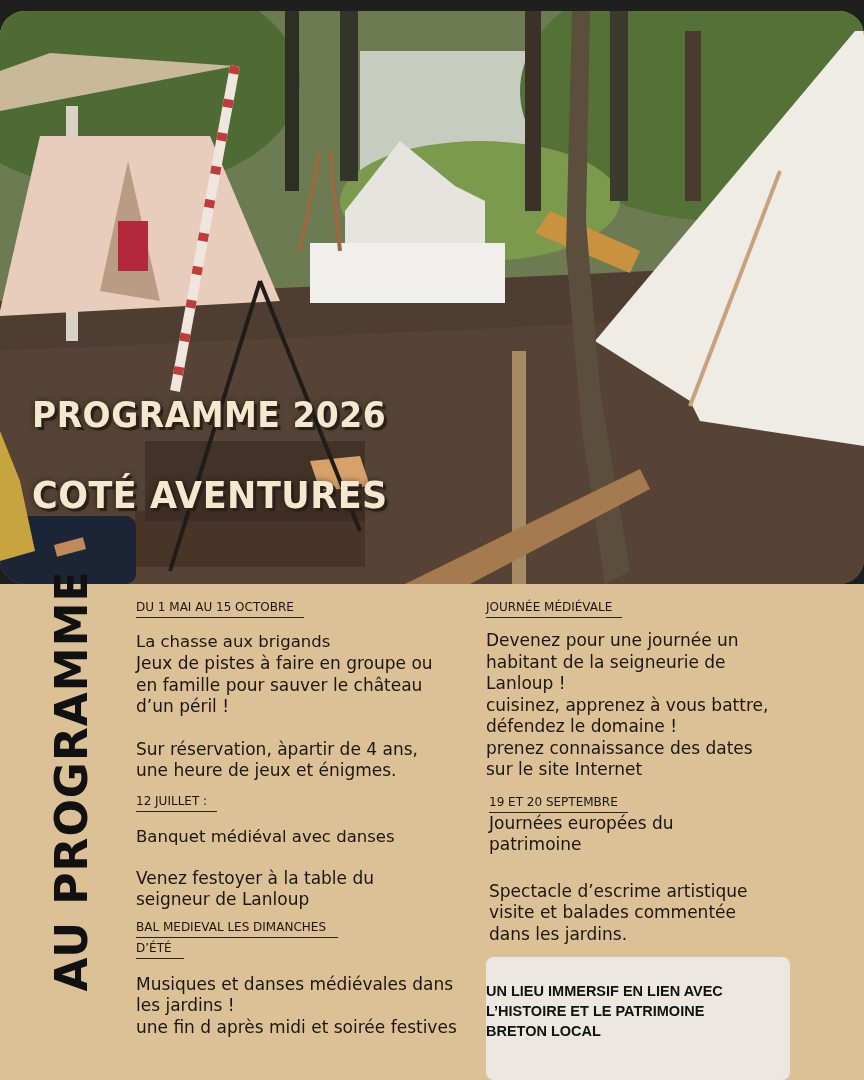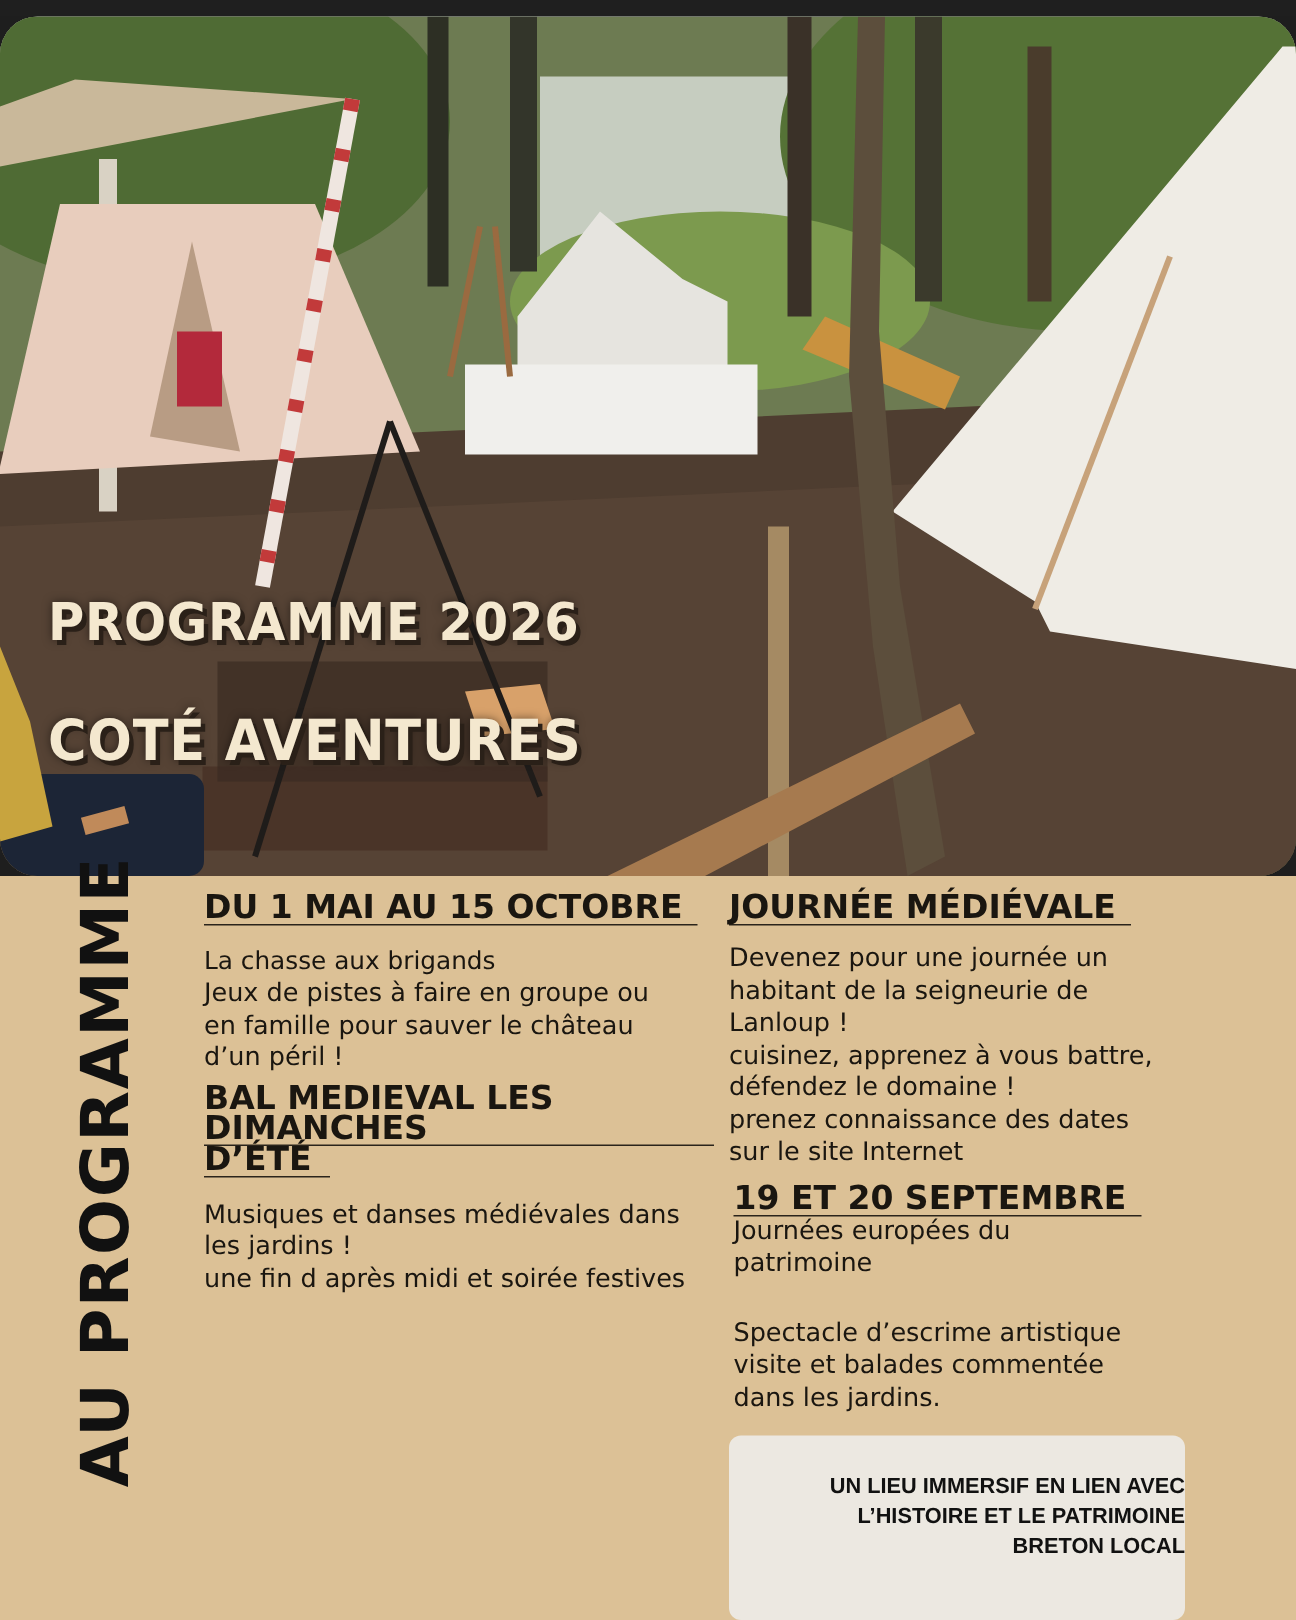--- a/index.html
+++ b/index.html
@@ -24,27 +24,27 @@
   .vertical { position: absolute; left: 44px; top: 600px; width: 54px; height: 362px; }
   .vertical span { position: absolute; left: 50%; top: 50%; white-space: nowrap;
                    transform: translate(-50%, -50%) rotate(-90deg);
                    font-family: "DejaVu Sans", sans-serif; font-weight: bold; font-size: 44px;
                    color: #111; letter-spacing: 1px; }
 
   .col { position: absolute; color: #1a1610; }
   .col-left { left: 136px; top: 596px; width: 340px; }
   .col-right { left: 486px; top: 596px; width: 330px; }
 
-  .hd { font-family: "DejaVu Sans", sans-serif; font-weight: bold; font-size: 22px; line-height: 20px;
+  .hd { font-family: "DejaVu Sans", sans-serif; font-weight: normal; font-size: 12px; line-height: 20px;
         display: inline-block; padding-right: 10px; border-bottom: 1.5px solid #2a241b; padding-bottom: 0; }
   .sub { font-weight: normal; font-size: 16.5px; line-height: 22px; }
   .txt { font-size: 17px; line-height: 21.5px; white-space: pre-line; }
 
   .box { position: absolute; left: 486px; top: 957px; width: 304px; height: 123px;
-         background: #ece8e1; border-radius: 8px; padding-top: 24px; text-align: right; }
+         background: #ece8e1; border-radius: 8px; padding-top: 24px; text-align: left; }
   .box span { display: block; font-family: "Liberation Sans", sans-serif; font-weight: bold; font-size: 14.5px;
               line-height: 20px; color: #111; white-space: pre-line; }
 </style>
 </head>
 <body>
 
 <div class="topbar"></div>
 
 <div class="photo">
   <svg width="864" height="573" viewBox="0 0 864 573">
@@ -115,22 +115,30 @@
   <span>AU PROGRAMME</span>
 </div>
 
 <div class="col col-left">
   <div>
     <div class="hd">DU 1 MAI AU 15 OCTOBRE</div>
     <div class="sub" style="margin-top:13px">La chasse aux brigands</div>
     <div class="txt" style="">Jeux de pistes à faire en groupe ou
 en famille pour sauver le château
 d’un péril !</div>
+    <div class="txt" style="margin-top:21px">Sur réservation, àpartir de 4 ans,
+une heure de jeux et énigmes.</div>
   </div>
 
+  <div style="margin-top:8px">
+    <div class="hd">12 JUILLET :</div>
+    <div class="sub" style="margin-top:14px">Banquet médiéval avec danses</div>
+    <div class="txt" style="margin-top:20px">Venez festoyer à la table du
+seigneur de Lanloup</div>
+  </div>
 
   <div style="margin-top:6px">
     <div class="hd" style="border-bottom:none;padding-right:0">
       <span style="display:inline-block;border-bottom:1.5px solid #2a241b;padding-right:12px">BAL MEDIEVAL LES DIMANCHES</span><br>
       <span style="display:inline-block;border-bottom:1.5px solid #2a241b;padding-right:12px">D’ÉTÉ</span>
     </div>
     <div class="txt" style="margin-top:15px">Musiques et danses médiévales dans
 les jardins !
 une fin d après midi et soirée festives</div>
   </div>

